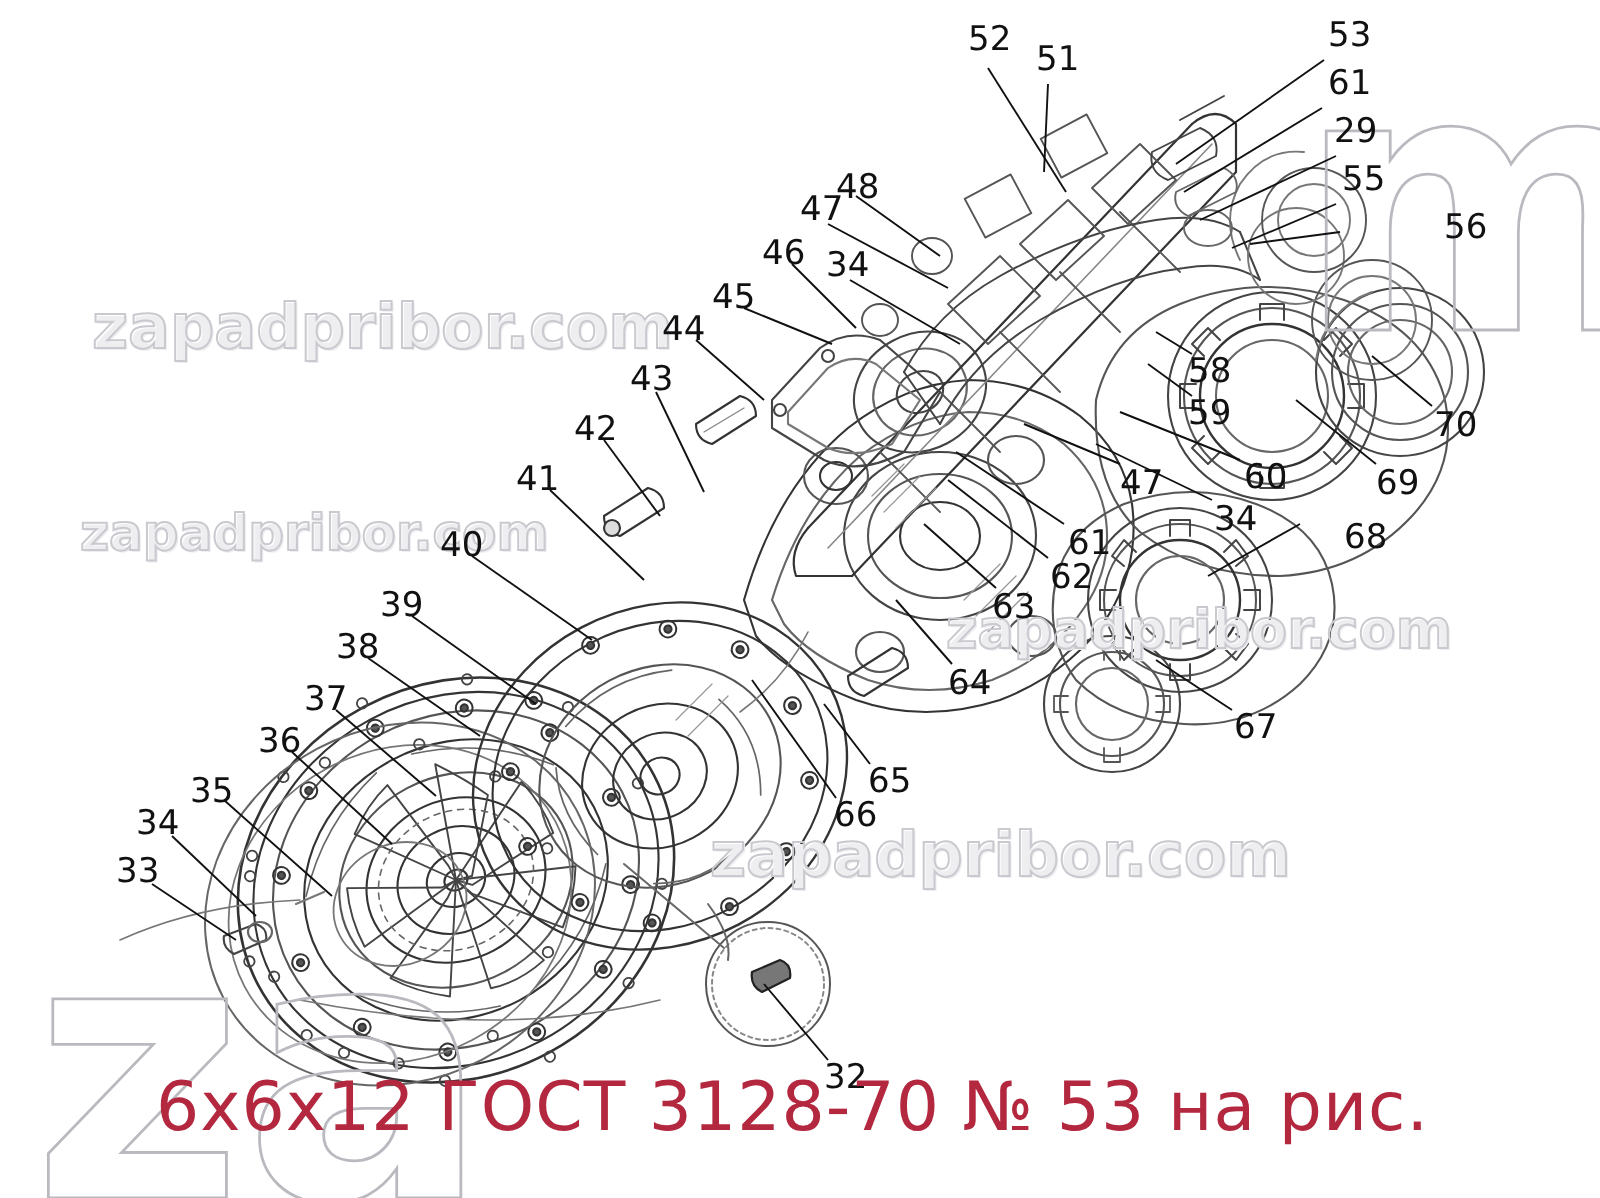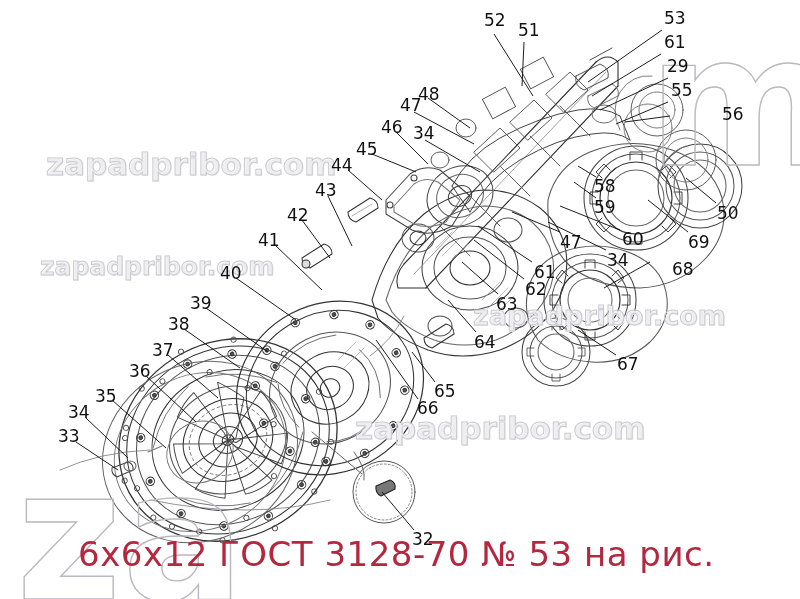--- a/index.html
+++ b/index.html
@@ -467,21 +467,21 @@
       <div class="cal" style="left: 474px; top: 334px;">64</div>
       <div class="cal" style="left: 496px; top: 296px;">63</div>
       <div class="cal" style="left: 525px; top: 281px;">62</div>
       <div class="cal" style="left: 534px; top: 264px;">61</div>
       <div class="cal" style="left: 560px; top: 234px;">47</div>
       <div class="cal" style="left: 607px; top: 252px;">34</div>
       <div class="cal" style="left: 622px; top: 231px;">60</div>
       <div class="cal" style="left: 594px; top: 199px; text-align: center;">59</div>
       <div class="cal" style="left: 594px; top: 178px;">58</div>
       <div class="cal" style="left: 688px; top: 234px;">69</div>
-      <div class="cal" style="left: 717px; top: 205px;">50</div>
+      <div class="cal" style="left: 717px; top: 205px;">70</div>
       <div class="cal" style="left: 652px; top: 261px; margin-left: 20px;">68</div>
       <div class="cal" style="left: 617px; top: 356px;">67</div>
     </div>
 
 
   <div id="caption">6x6x12 ГОСТ 3128-70 № 53 на рис.</div>
 
 </div>
 
 </body></html>

